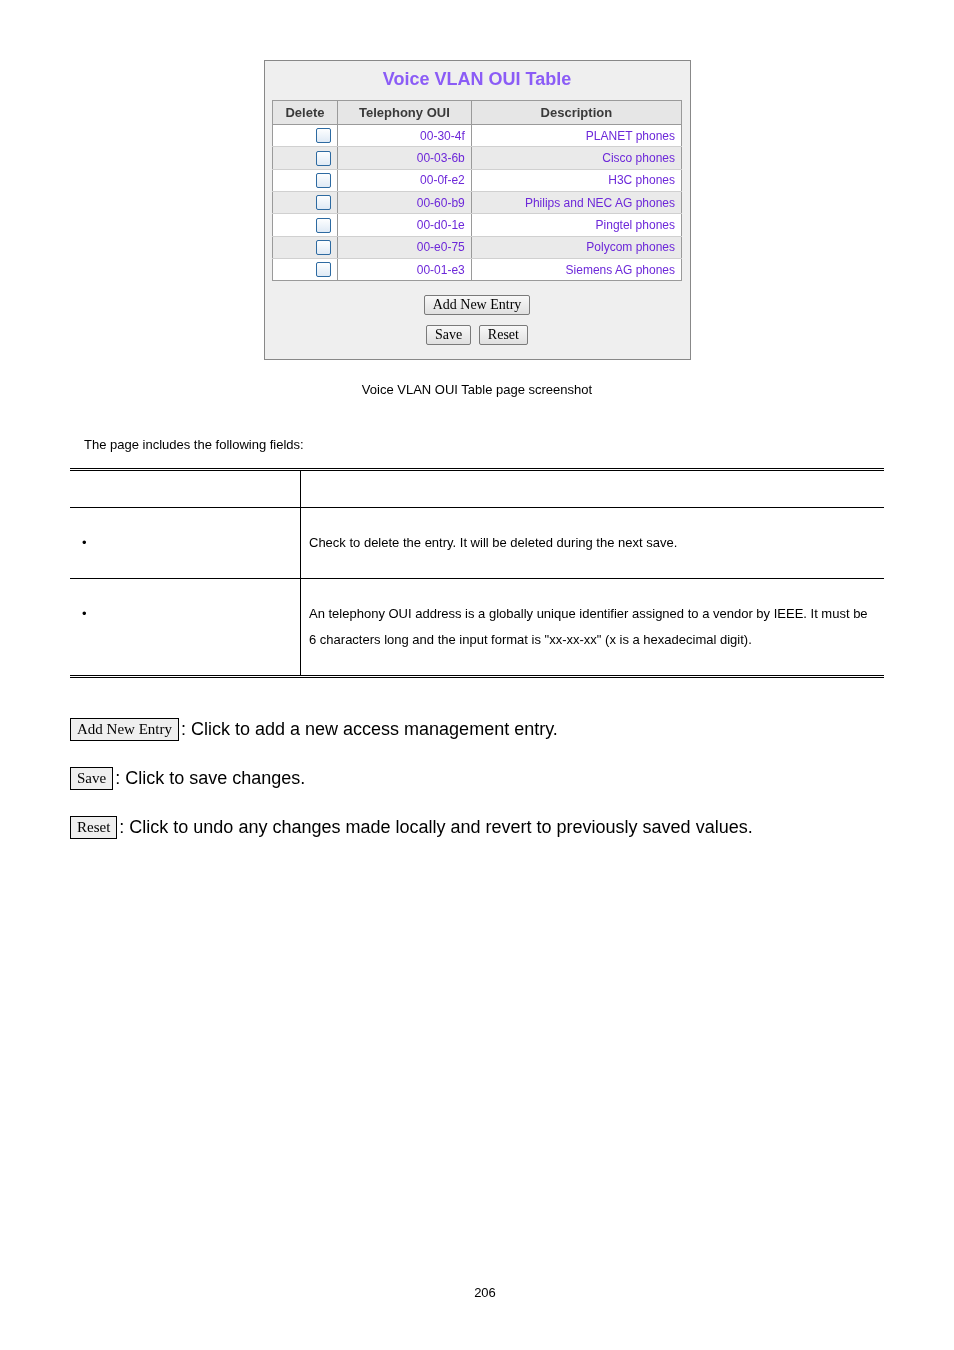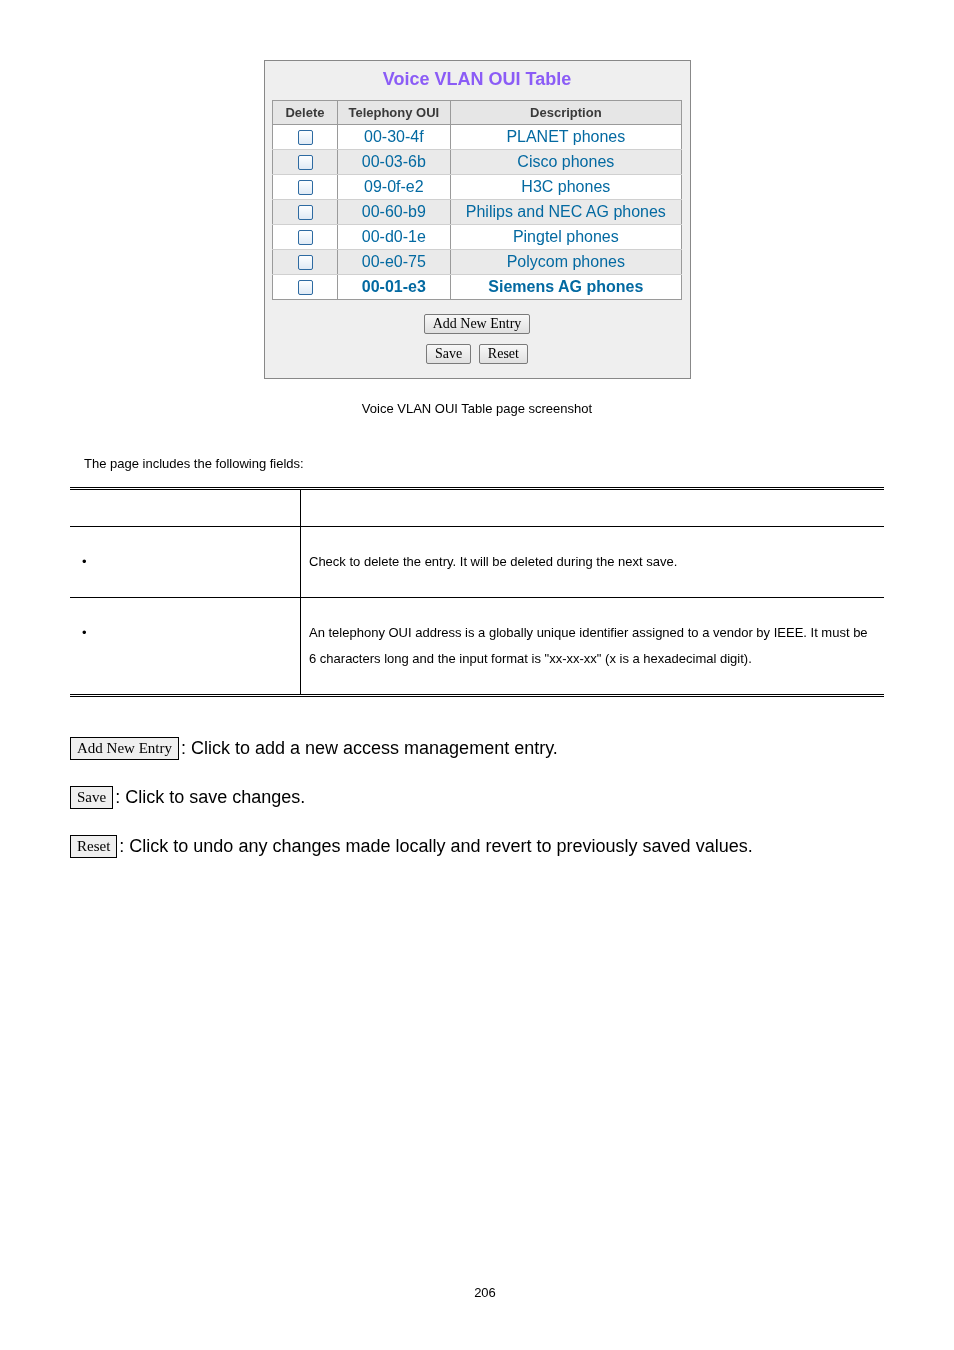--- a/index.html
+++ b/index.html
@@ -51,32 +51,31 @@
     font-weight: bold;
     padding: 4px 6px;
     font-size: 13px;
     text-align: center;
   }
   table.oui-table td {
     border-left: 1px solid #9a9a9a;
     border-right: 1px solid #9a9a9a;
     border-bottom: 1px solid #d0d0d0;
     padding: 3px 6px;
-    text-align: center;
+    text-align: right;
     font-family: Verdana, Arial, sans-serif;
-    font-size: 16px;
-    color: #0369a1;
+    font-size: 12px;
+    color: #6d28d9;
     vertical-align: middle;
   }
   table.oui-table tr:nth-child(even) td {
     background: #eaeaea;
   }
   table.oui-table tr:last-child td {
     border-bottom: 1px solid #9a9a9a;
-    font-weight: bold;
   }
   .del-col { text-align: center; width: 52px; }
   .chk {
     display: inline-block;
     width: 13px; height: 13px;
     border: 1px solid #2d6aa1;
     background: linear-gradient(#fdfeff, #dfeaf5);
     border-radius: 2px;
     vertical-align: middle;
   }
@@ -191,21 +190,21 @@
             <td>00-30-4f</td>
             <td>PLANET phones</td>
           </tr>
           <tr>
             <td class="del-col"><span class="chk"></span></td>
             <td>00-03-6b</td>
             <td>Cisco phones</td>
           </tr>
           <tr>
             <td class="del-col"><span class="chk"></span></td>
-            <td>09-0f-e2</td>
+            <td>00-0f-e2</td>
             <td>H3C phones</td>
           </tr>
           <tr>
             <td class="del-col"><span class="chk"></span></td>
             <td>00-60-b9</td>
             <td>Philips and NEC AG phones</td>
           </tr>
           <tr>
             <td class="del-col"><span class="chk"></span></td>
             <td>00-d0-1e</td>

